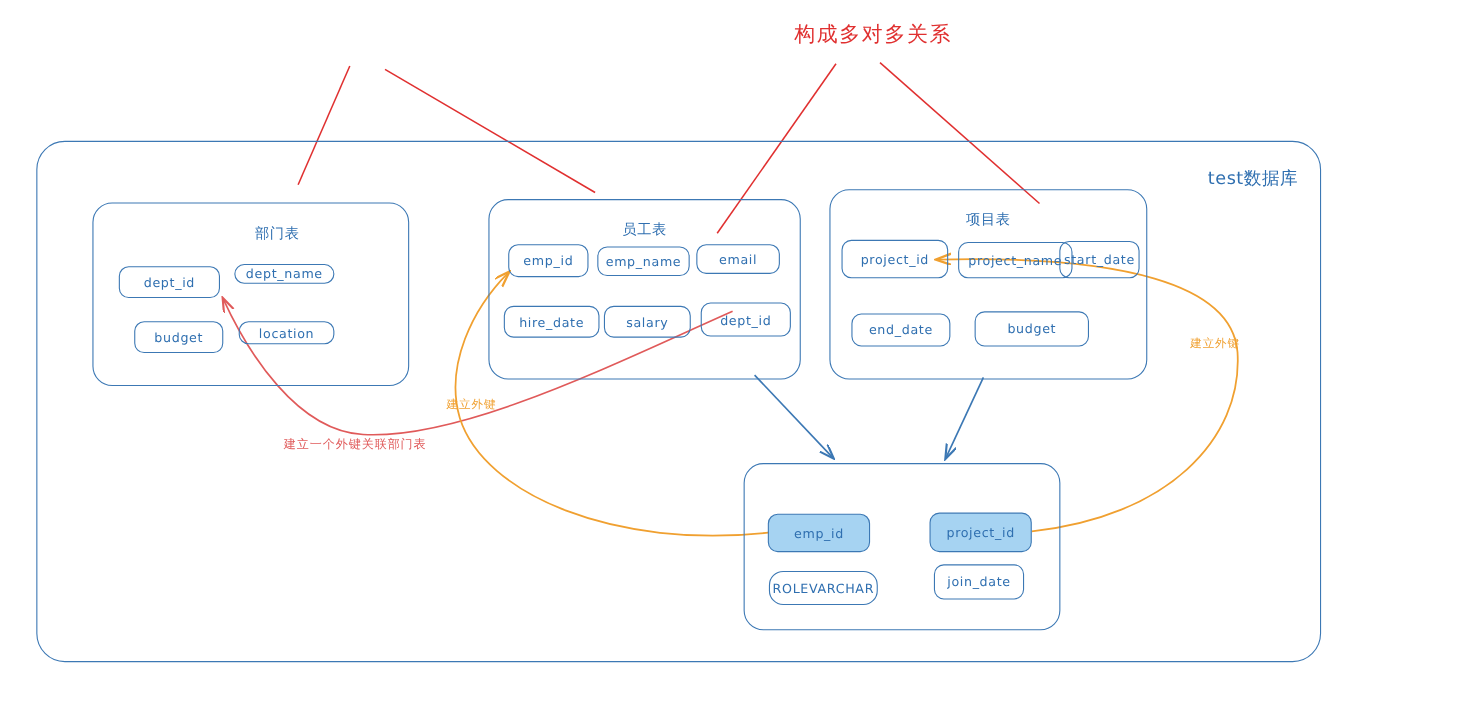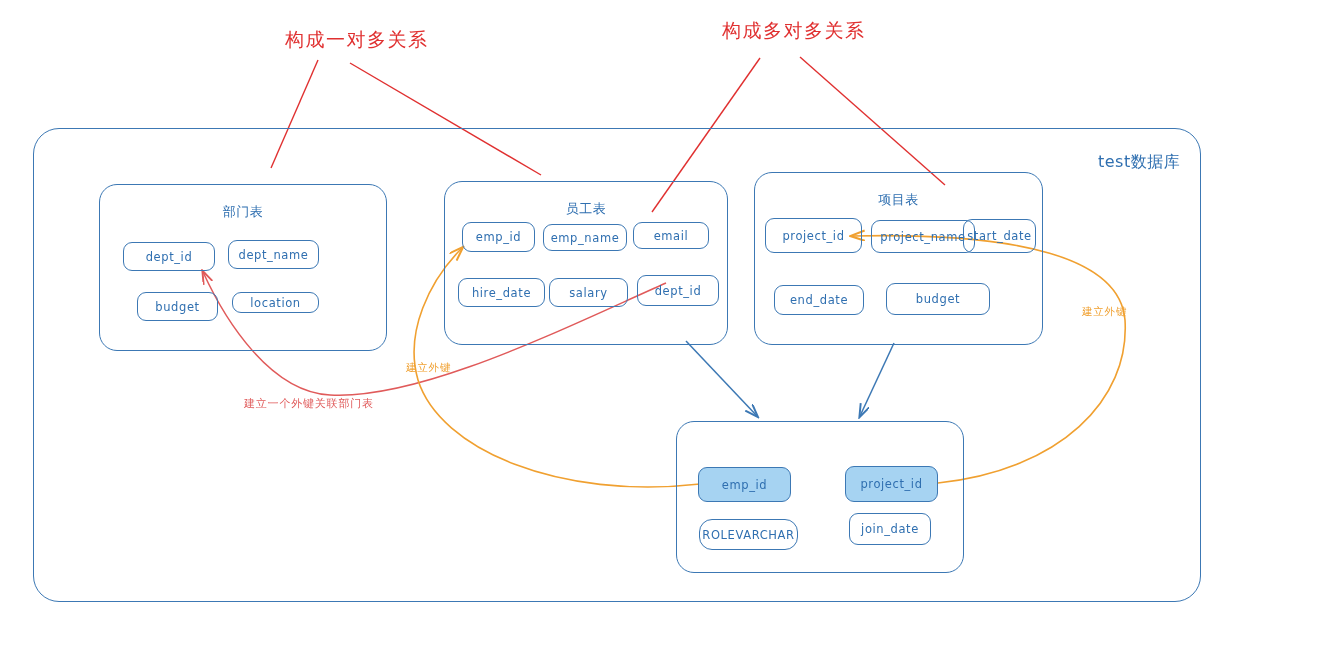--- a/index.html
+++ b/index.html
@@ -140,24 +140,24 @@
     <path d="M 666,283 C 560,330 420,400 330,395 C 270,392 225,320 203,272" fill="none" stroke="#e05a5a" stroke-width="1.5" marker-end="url(#arrow-red)"></path>
 
     <path d="M 700,484 C 560,500 440,450 418,380 C 404,332 430,280 462,248" fill="none" stroke="#f0a030" stroke-width="1.6" marker-end="url(#arrow-orange)"></path>
 
     <path d="M 938,483 C 1060,470 1130,400 1125,320 C 1120,258 1020,232 852,236" fill="none" stroke="#f0a030" stroke-width="1.6" marker-end="url(#arrow-orange)"></path>
   </svg>
 
   <div class="db-container"></div>
   <div class="db-title">test数据库</div>
 
-  <div class="table-box" style="left:99px; top:184px; width:288px; height:167px;">
+  <div class="table-box" style="left:84px; top:184px; width:288px; height:167px;padding-left:24px;">
     <div class="table-title">部门表</div>
     <div class="field" style="left:23px; top:57px; width:92px; height:29px;">dept_id</div>
-    <div class="field" style="left:128px; top:55px; width:91px; height:29px;">dept_name</div>
+    <div class="field" style="left:128px; top:55px; width:91px; height:18px;">dept_name</div>
     <div class="field" style="left:37px; top:107px; width:81px; height:29px;">budget</div>
     <div class="field" style="left:132px; top:107px; width:87px; height:21px;">location</div>
   </div>
 
   <div class="table-box" style="left:444px; top:181px; width:284px; height:164px;">
     <div class="table-title">员工表</div>
     <div class="field" style="left:17px; top:40px; width:73px; height:30px;">emp_id</div>
     <div class="field" style="left:98px; top:42px; width:84px; height:27px;">emp_name</div>
     <div class="field" style="left:188px; top:40px; width:76px; height:27px;">email</div>
     <div class="field" style="left:13px; top:96px; width:87px; height:29px;">hire_date</div>
@@ -175,19 +175,18 @@
     <div class="field" style="left:131px; top:110px; width:104px; height:32px;">budget</div>
   </div>
 
   <div class="table-box" style="left:676px; top:421px; width:288px; height:152px;">
     <div class="field fk" style="left:21px; top:45px; width:93px; height:35px;">emp_id</div>
     <div class="field fk" style="left:168px; top:44px; width:93px; height:36px;">project_id</div>
     <div class="field" style="left:22px; top:97px; width:99px; height:31px;border-radius:13px;">ROLEVARCHAR</div>
     <div class="field" style="left:172px; top:91px; width:82px; height:32px;">join_date</div>
   </div>
 
-  <div class="ann ann-red-big" style="left:285px; top:27px;">构成一对多关系</div>
   <div class="ann ann-red-big" style="left:722px; top:18px;">构成多对多关系</div>
-  <div class="ann ann-red-small" style="left:244px; top:396px;">建立一个外键关联部门表</div>
+  <div class="ann ann-red-small" style="left:258px; top:396px;">建立一个外键关联部门表</div>
   <div class="ann ann-orange" style="left:406px; top:361px;">建立外键</div>
   <div class="ann ann-orange" style="left:1082px; top:305px;">建立外键</div>
 
 </div>
 
 </body></html>

